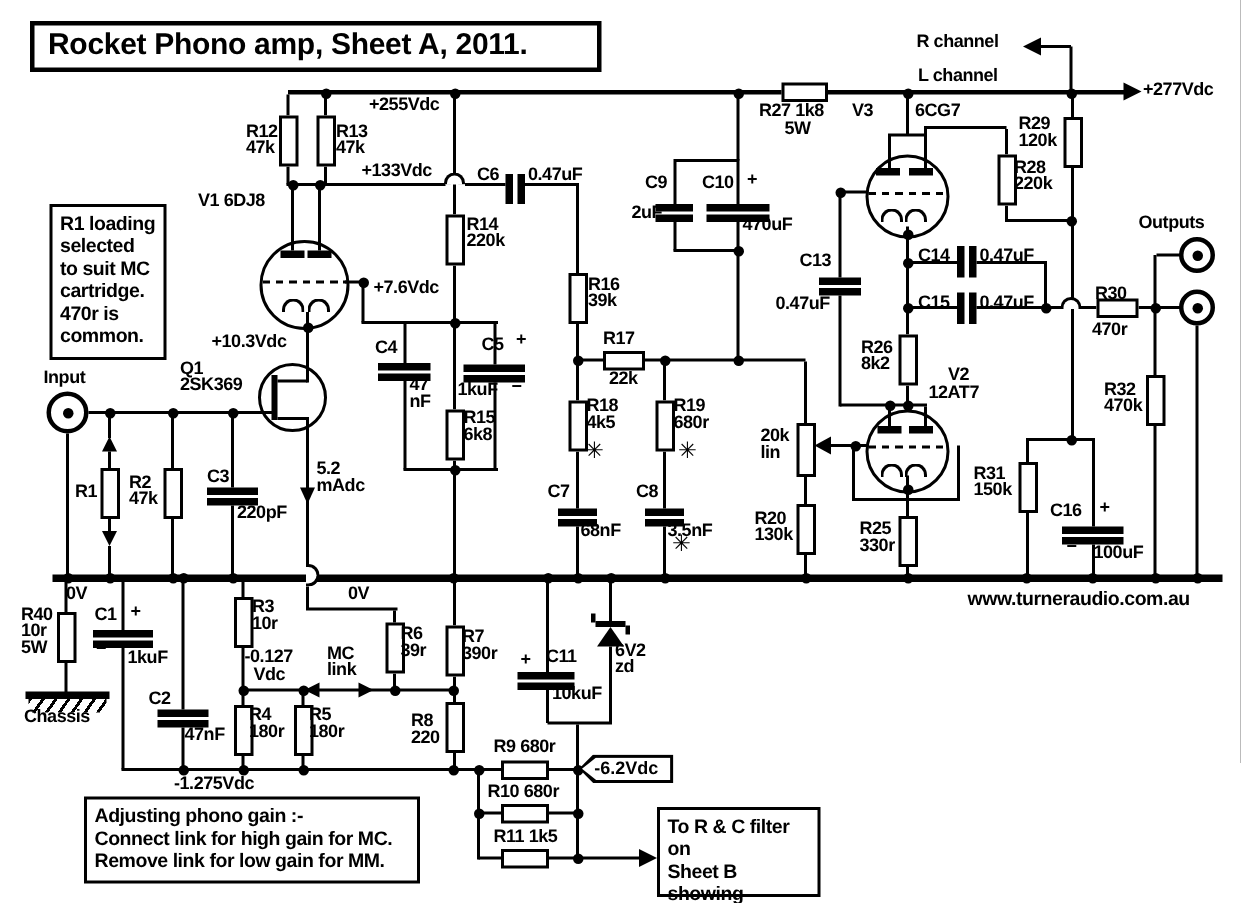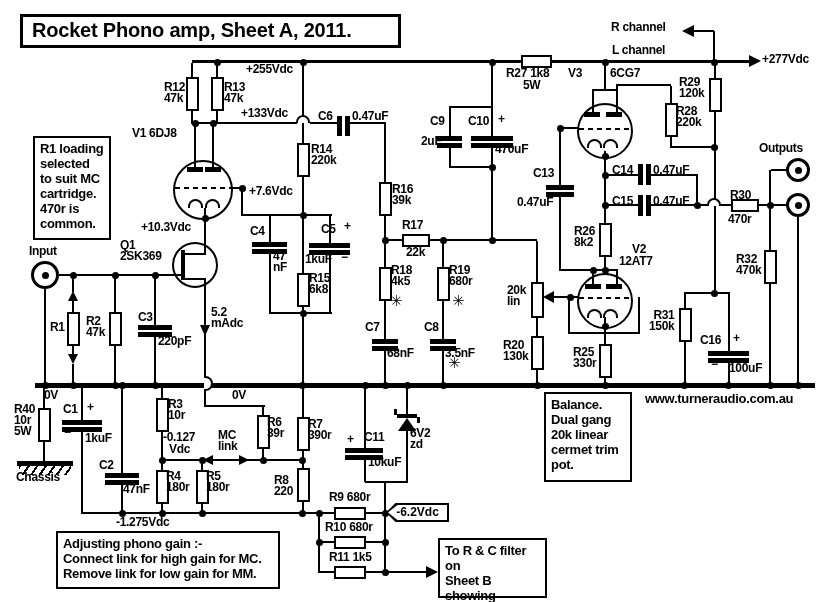--- a/index.html
+++ b/index.html
@@ -438,25 +438,20 @@
     <i class="tri" style="left:543px;top:291px;border-top:6px solid transparent;border-bottom:6px solid transparent;border-right:11px solid #000"></i>
   </div>
 
   <div id="title">Rocket Phono amp, Sheet A, 2011.</div>
   <div class="note" style="left:33px;top:136px;width:78px;height:104px">R1 loading
 selected
 to suit MC
 cartridge.
 470r is
 common.</div>
-  <div class="note" style="left:544px;top:392px;width:88px;height:90px">Balance.
-Dual gang
-20k linear
-cermet trim
-pot.</div>
   <div class="note" style="left:56px;top:531px;width:224px;height:58px">Adjusting phono gain :-
 Connect link for high gain for MC.
 Remove link for low gain for MM.</div>
   <div class="note" style="left:438px;top:538px;width:109px;height:60px">To R &amp; C filter on
 Sheet B showing
 Vdc Regulators.</div>
   <div id="site">www.turneraudio.com.au</div>
   <div id="tag62o">
       <div id="tag62i">-6.2Vdc</div>
     </div>
@@ -534,21 +529,21 @@
       <div class="lb" style="left: 612px; top: 196px;">C15</div>
       <div class="lb" style="left: 653px; top: 196px;">0.47uF</div>
       <div class="lb" style="left: 574px; top: 226px;">R26
 8k2</div>
       <div class="lb" style="left: 632px; top: 244px;">V2</div>
       <div class="lb" style="left: 619px; top: 256px;">12AT7</div>
       <div class="lb" style="left: 730px; top: 190px;">R30</div>
       <div class="lb" style="left: 728px; top: 214px;">470r</div>
       <div class="lb" style="left: 736px; top: 254px;">R32
 470k</div>
-      <div class="lb" style="left: 649px; top: 310px; text-align: right;">R31
+      <div class="lb" style="left: 649px; top: 310px;">R31
 150k</div>
       <div class="lb" style="left: 700px; top: 335px;">C16</div>
       <div class="lb" style="left: 733px; top: 333px;">+</div>
       <div class="lb" style="left: 711px; top: 359px;">−</div>
       <div class="lb" style="left: 729px; top: 363px;">100uF</div>
       <div class="lb" style="left: 507px; top: 285px;">20k
 lin</div>
       <div class="lb" style="left: 503px; top: 340px;">R20
 130k</div>
       <div class="lb" style="left: 573px; top: 347px;">R25

